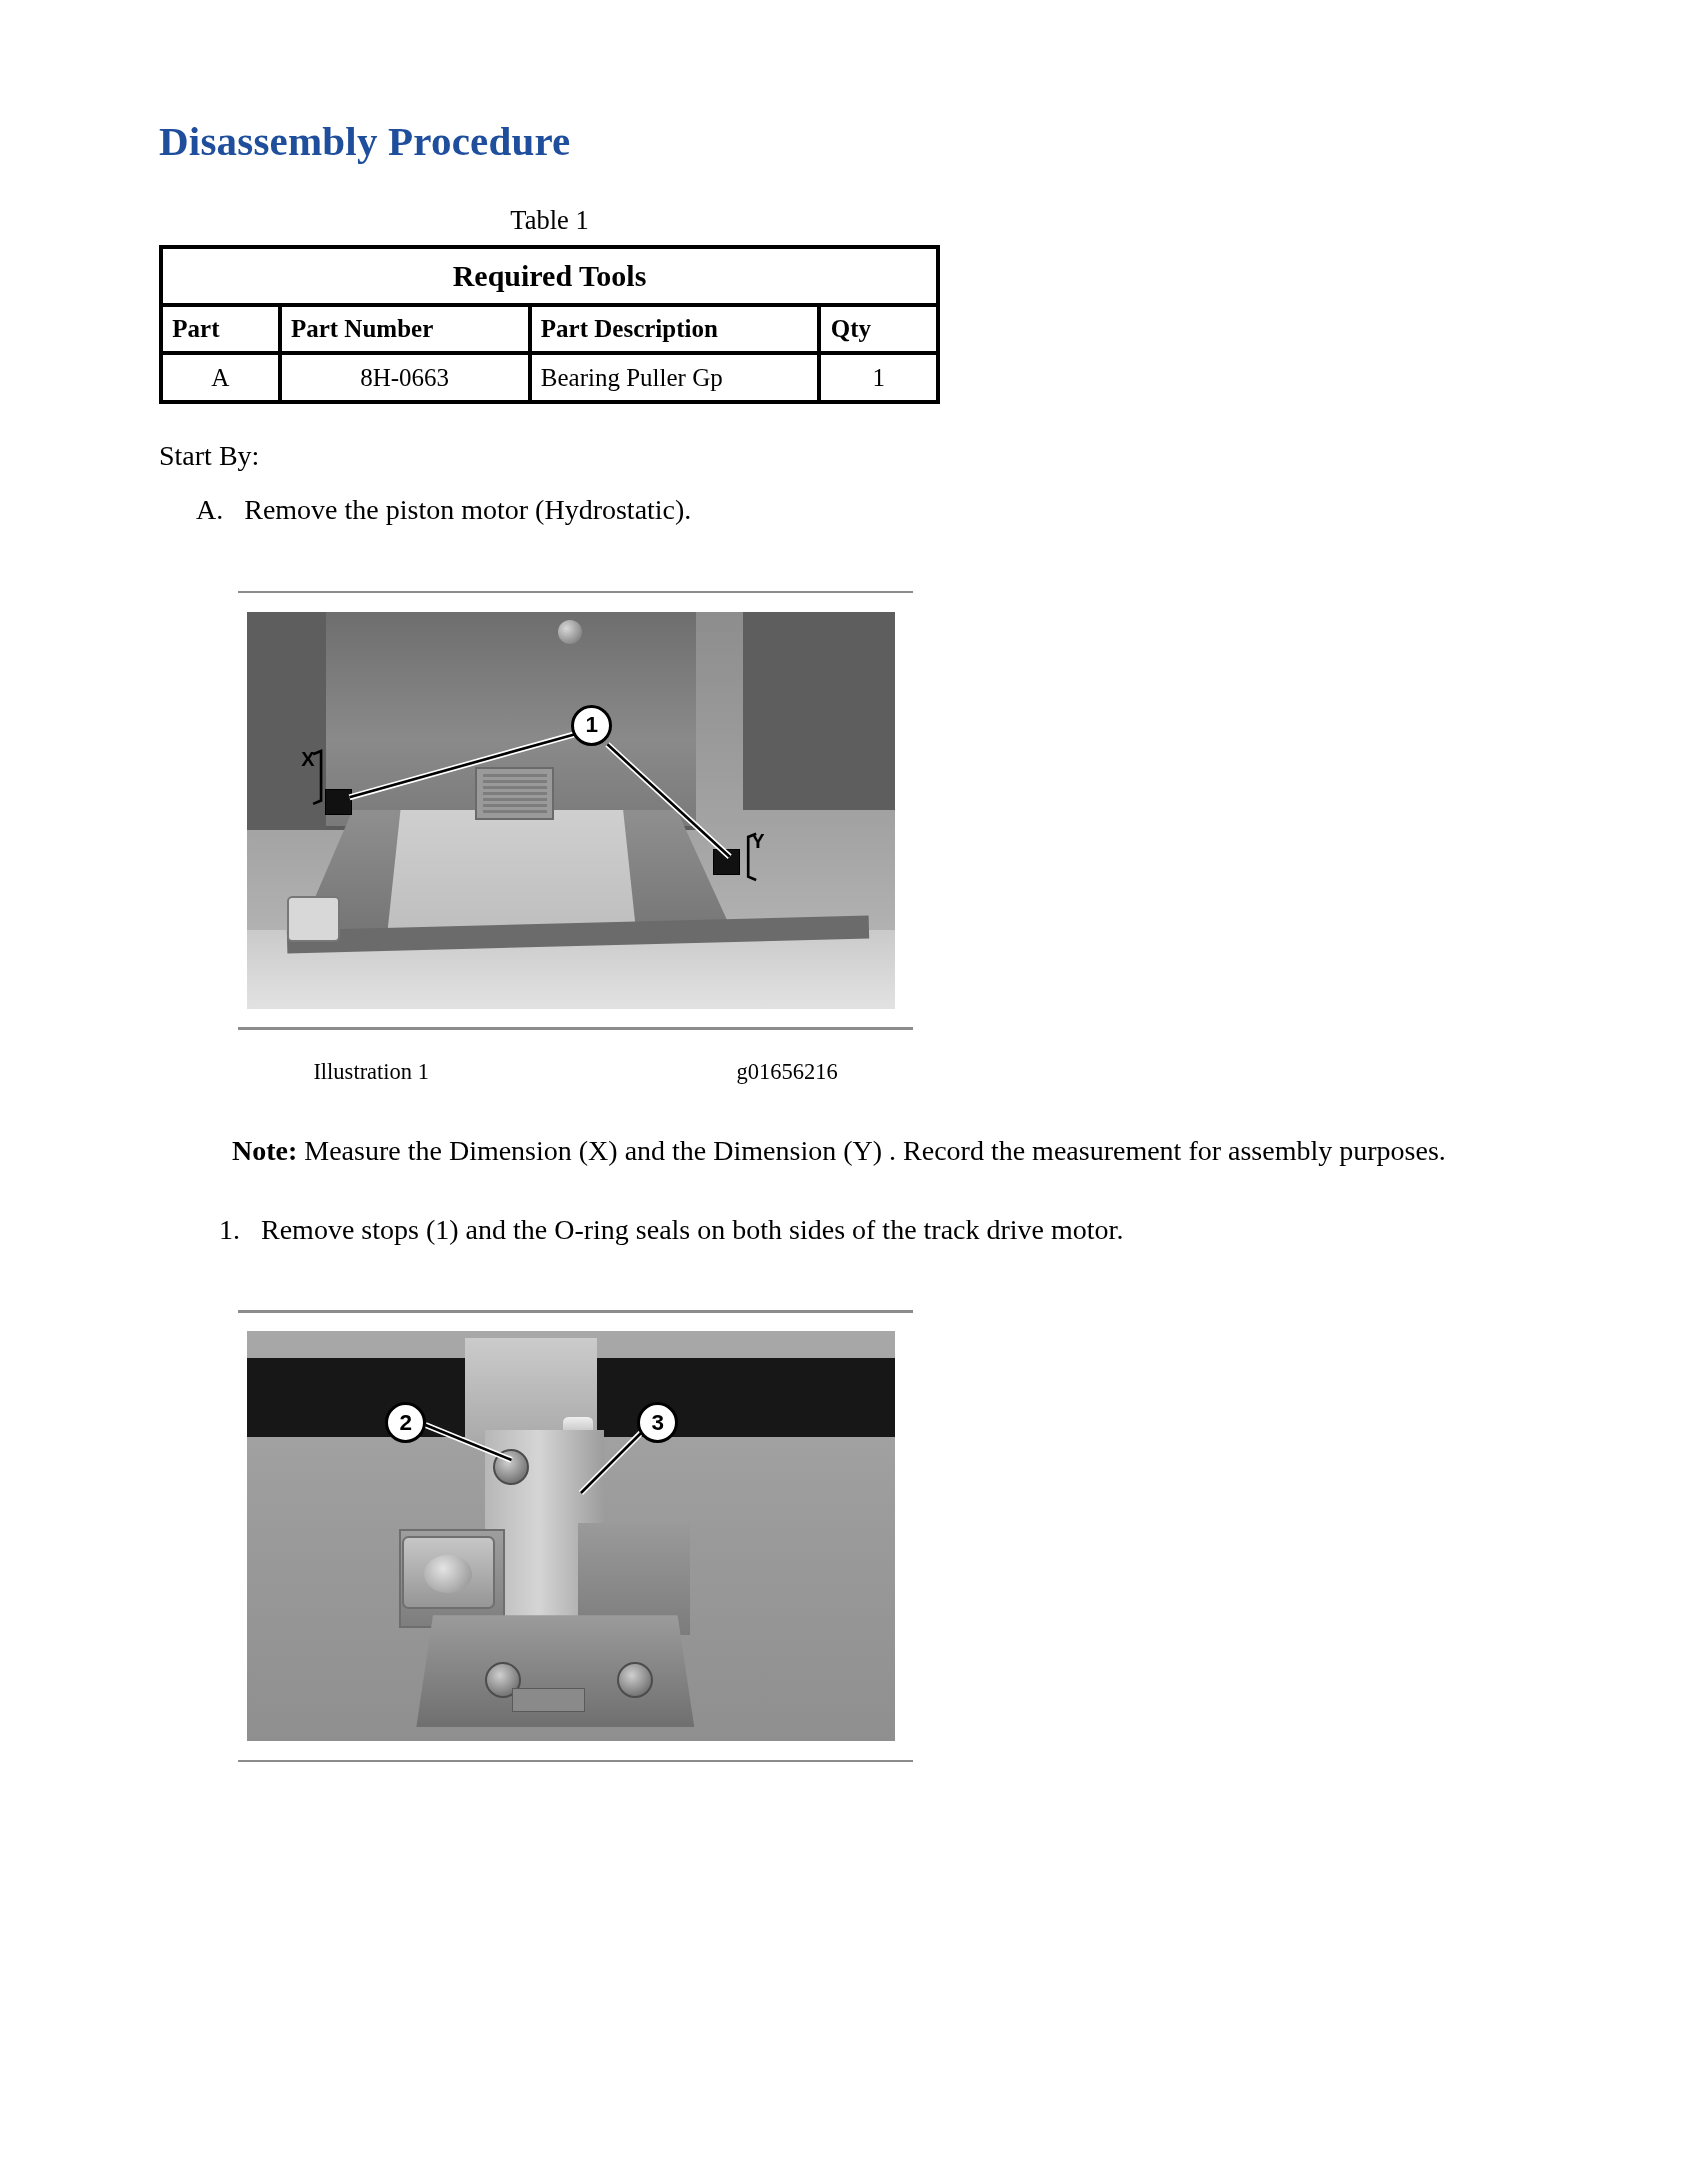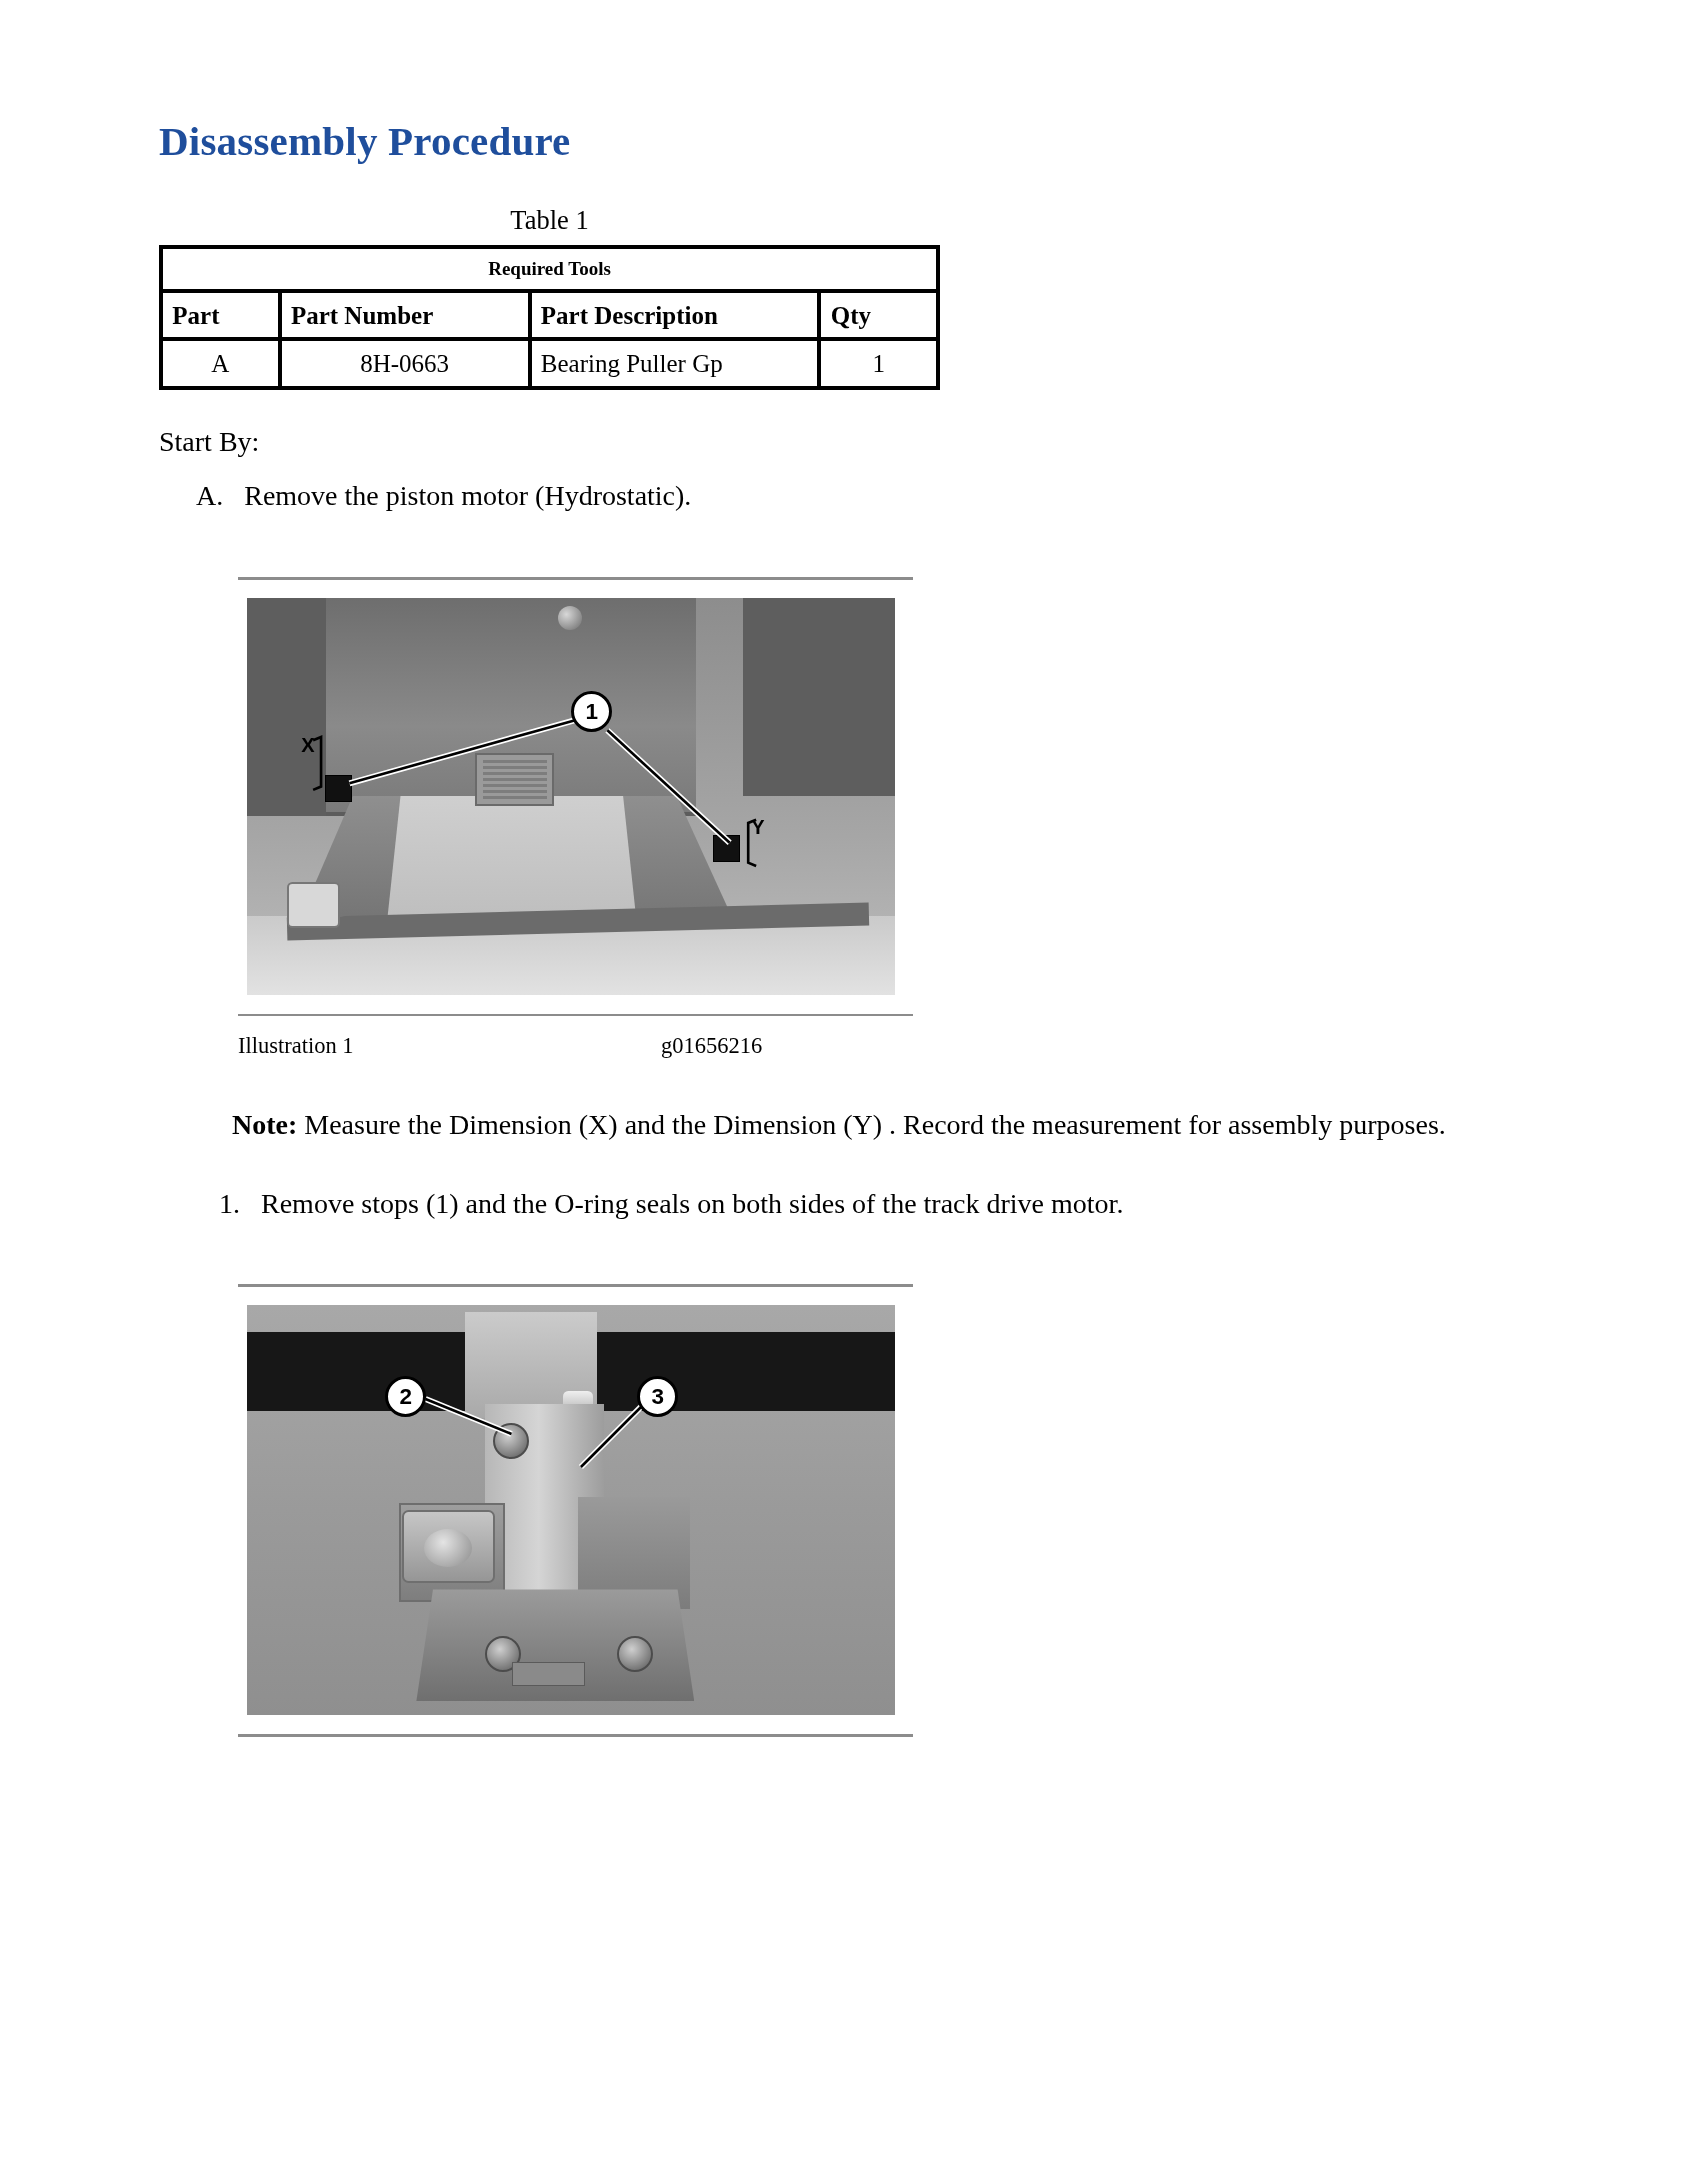--- a/index.html
+++ b/index.html
@@ -56,21 +56,21 @@
     border: 2px solid #000;
     padding: 6.6px 9.3px;
     font-size: 25px;
     font-family: "Liberation Serif", serif;
     vertical-align: middle;
     line-height: 1.25;
   }
   table.req-tools th.group-head {
     text-align: center;
     font-weight: bold;
-    font-size: 19px;
+    font-size: 30px;
     padding: 8px 6.6px;
   }
   table.req-tools th.col-head {
     font-weight: bold;
     text-align: left;
   }
   td.c-tool, th.c-tool { width: 119px; }
   td.c-part, th.c-part { width: 251px; }
   td.c-desc, th.c-desc { width: 291px; }
   td.c-qty,  th.c-qty  { width: 119px; }
@@ -108,22 +108,22 @@
     position: relative;
     overflow: hidden;
     background: #b9b9b9;
   }
   .fig-image-wrap.second {
     height: 410px;
   }
 
   .fig-caption-row {
     display: flex;
-    justify-content: flex-start;
-    margin-top: 17px;
+    justify-content: center;
+    margin-top: 29px;
     font-size: 22.5px;
   }
   .fig-caption-row .illus { width: 423px; }
   .fig-caption-row .gnum { }
 
   .note-para {
     font-size: 28px;
     margin: 46px 0 0 73px;
     width: 1277px;
     line-height: 1.45;

